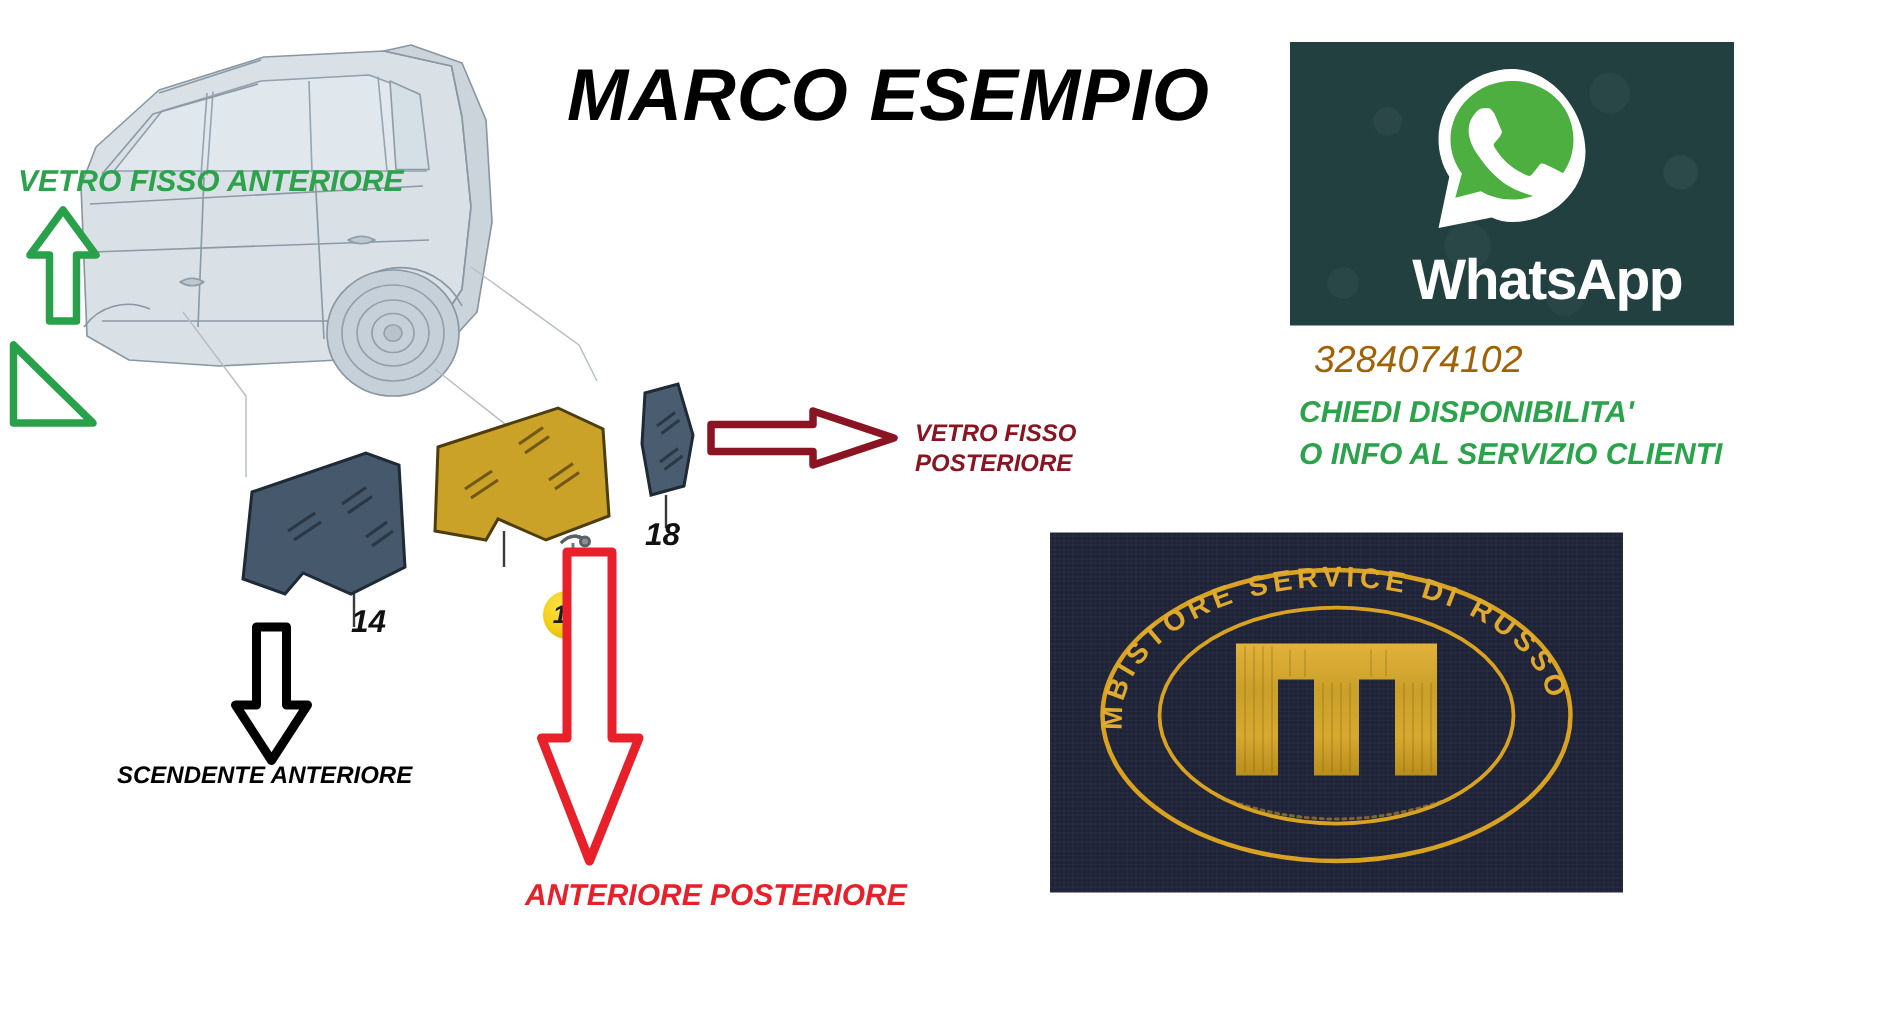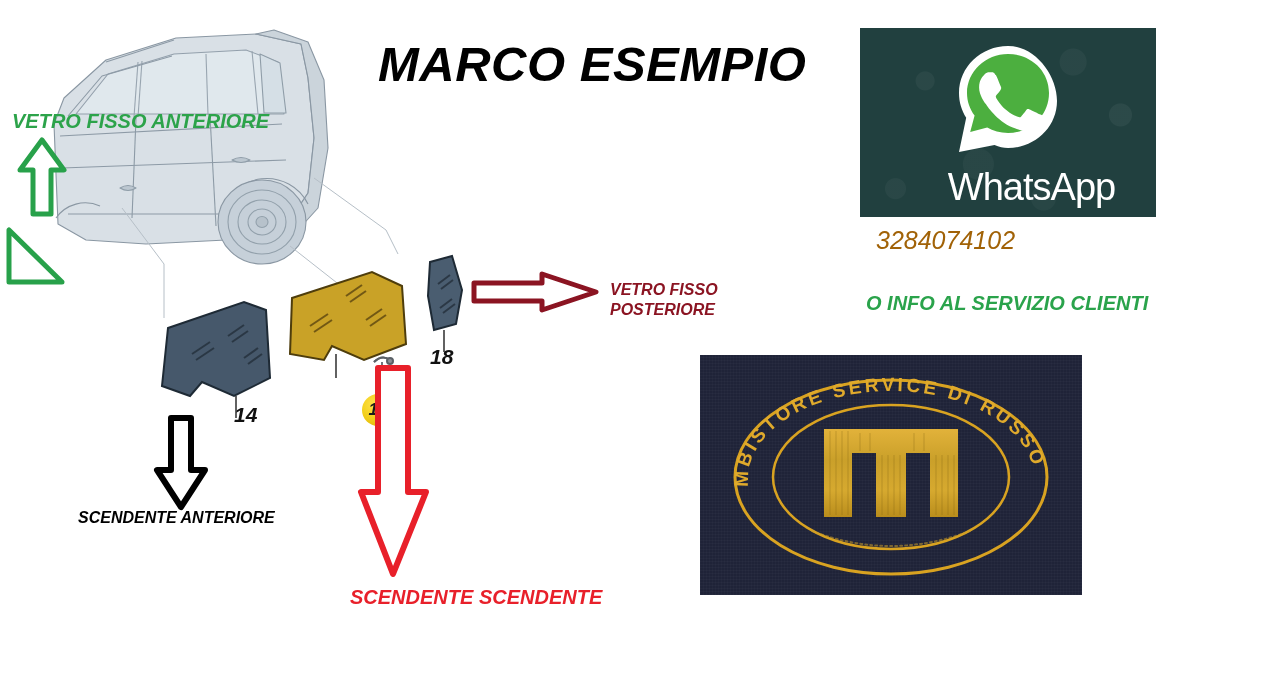--- a/index.html
+++ b/index.html
@@ -85,21 +85,21 @@
     left:50%; top:14px;
     transform:translateX(-50%);
     width:108px; height:116px;
   }
   #whatsapp-wordmark{
     position:absolute;
     left:0; right:0; bottom:8px;
     text-align:center;
     color:#ffffff;
     font-size:38px;
-    font-weight:normal;
+    font-weight:bold;
     letter-spacing:-1px;
     padding-left:47px;
   }
 
   
   #phone-number{
     left:876px; top:226px;
     font-size:25px;
     font-weight:normal;
     font-style:italic;
@@ -287,40 +287,41 @@
 
   <div class="abs" id="vetro-fisso-anteriore">VETRO FISSO ANTERIORE</div>
 
   <div class="abs" id="vetro-fisso-posteriore">
     <div>VETRO FISSO</div>
     <div>POSTERIORE</div>
   </div>
 
   <div class="abs" id="scendente-anteriore">SCENDENTE ANTERIORE</div>
 
-  <div class="abs" id="scendente-posteriore">SCENDENTE SCENDENTE</div>
+  <div class="abs" id="scendente-posteriore">ANTERIORE POSTERIORE</div>
 
   <div class="abs" id="whatsapp-banner">
     <svg id="whatsapp-logo-mark" viewBox="0 0 108 116">
       <path d="M54 4 C27 4 5 25 5 51 c0 9 2.6 17.5 7.2 24.8 L5 110 l35.5 -7 C45 105 49.4 106 54 106
                c27 0 49 -21 49 -47 S81 4 54 4 Z" fill="#ffffff"></path>
       <path d="M54 12 C31.5 12 13 29.5 13 51 c0 8.4 2.8 16.2 7.6 22.6 l-4.4 16.3 17 -4.4
                C39 88.9 46.2 91 54 91 c22.5 0 41 -17.5 41 -40 S76.5 12 54 12 Z" fill="#4caf3f"></path>
       <path d="M41.5 33 c-1.2 -2.6 -2.4 -2.7 -3.6 -2.8 l-3 0 c-1 0 -2.8 0.4 -4.2 2
                c-1.5 1.6 -5.6 5.4 -5.6 13.2 c0 7.8 5.7 15.3 6.5 16.4 c0.8 1 11 17.4 27.2 23.7
                c13.4 5.2 16.2 4.2 19.1 3.9 c2.9 -0.3 9.4 -3.8 10.8 -7.5 c1.3 -3.7 1.3 -6.8 0.9 -7.5
                c-0.4 -0.7 -1.5 -1 -3.1 -1.8 c-1.6 -0.8 -9.4 -4.6 -10.9 -5.2 c-1.4 -0.5 -2.5 -0.8 -3.5 0.8
                c-1 1.6 -4 5.2 -4.9 6.2 c-0.9 1 -1.8 1.2 -3.4 0.4 c-1.6 -0.8 -6.7 -2.5 -12.8 -7.9
                c-4.7 -4.2 -7.9 -9.4 -8.8 -11 c-0.9 -1.6 -0.1 -2.5 0.7 -3.3 c0.7 -0.7 1.6 -1.9 2.4 -2.8
                c0.8 -0.9 1.1 -1.6 1.6 -2.6 c0.5 -1 0.3 -2 -0.1 -2.8 c-0.4 -0.8 -3.5 -8.6 -4.9 -11.4 Z" fill="#ffffff"></path>
     </svg>
     <div id="whatsapp-wordmark">WhatsApp</div>
   </div>
 
   <div class="abs" id="phone-number">3284074102</div>
+  <div class="abs" id="contact-line-1">CHIEDI DISPONIBILITA'</div>
   <div class="abs" id="contact-line-2">O INFO AL SERVIZIO CLIENTI</div>
 
   <div class="abs" id="shop-logo">
     <svg viewBox="0 0 382 240" width="382" height="240">
       <defs>
         <path id="ringpath" d="M191 212 m -150 -92 a 150 92 0 1 1 300 0 a 150 92 0 1 1 -300 0"></path>
         <path id="ringtext" d="M 48 124 A 143 88 0 0 1 334 124"></path>
         <linearGradient id="goldgrain" x1="0" y1="0" x2="0" y2="1">
           <stop offset="0%" stop-color="#e2b23a"></stop>
           <stop offset="35%" stop-color="#caa02a"></stop>

